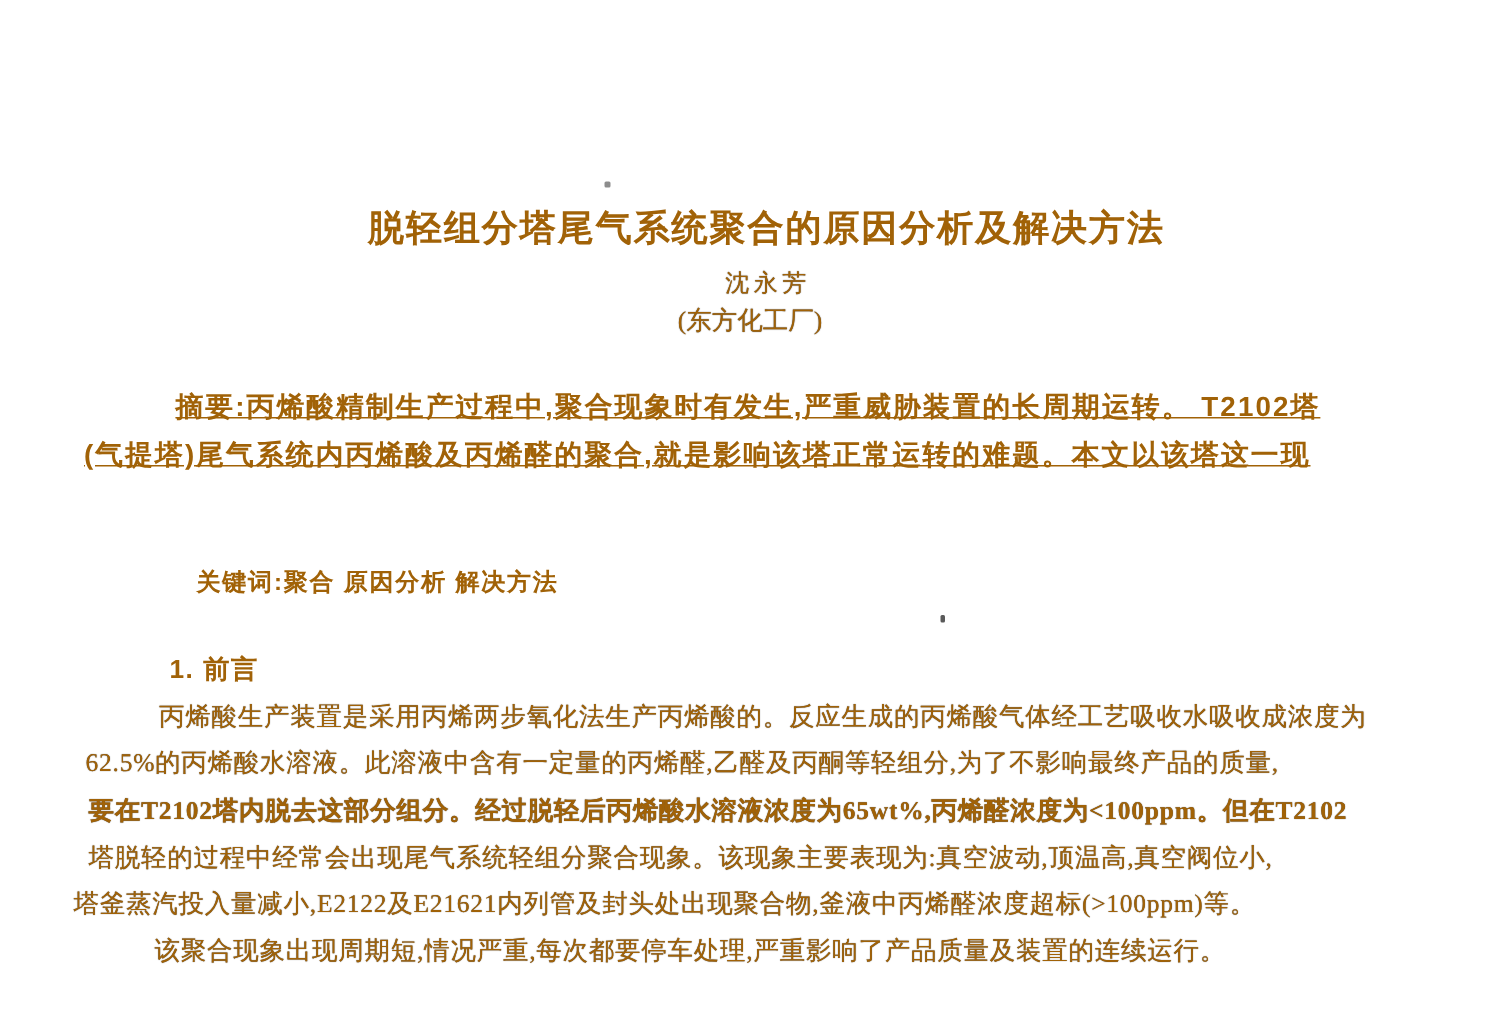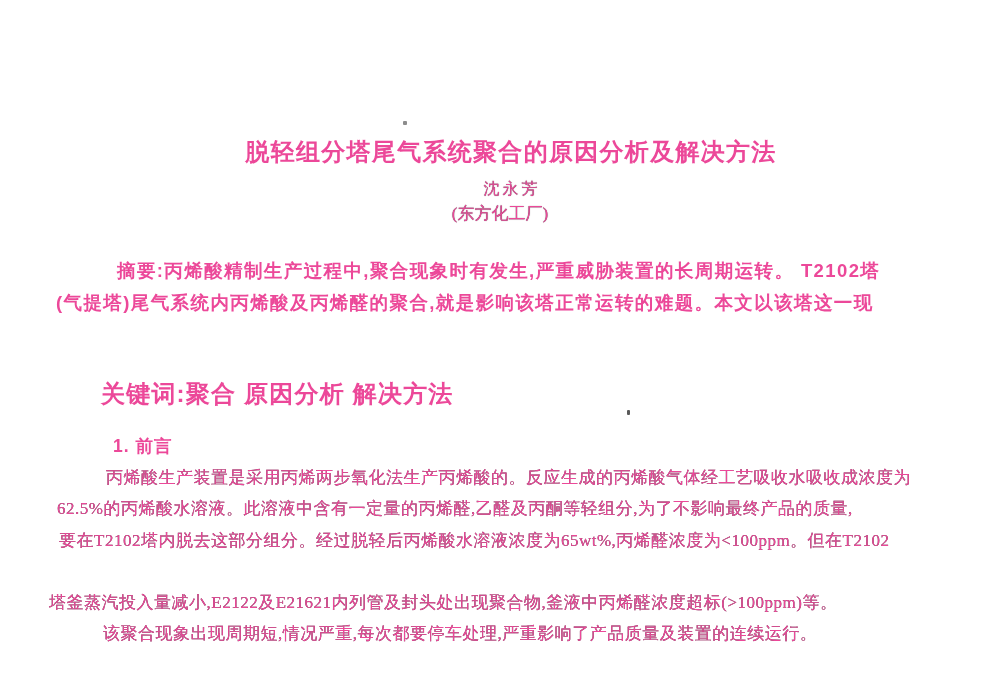--- a/index.html
+++ b/index.html
@@ -3,21 +3,21 @@
 <meta charset="utf-8">
 <style>
   html, body { margin: 0; padding: 0; background: #ffffff; }
   .page {
     position: relative;
     width: 1000px;
     height: 654px;
     background: #ffffff;
     overflow: hidden;
     font-family: "Liberation Serif", serif;
-    color: #ec4899;
+    color: #a16207;
   }
   .ln { position: absolute; white-space: pre; }
   .hei { font-family: "Liberation Sans", sans-serif; font-weight: bold; }
   .bodyln {
     font-size: 17px;
     letter-spacing: 0.5px;
     text-shadow: 0 0 0.6px rgba(25,25,25,0.85);
   }
   .t-title {
     top: 136px; left: 50%;
@@ -30,29 +30,29 @@
     font-size: 16px; letter-spacing: 3px;
     text-shadow: 0 0 0.7px rgba(25,25,25,0.9);
     margin-left: 12px;
   }
   .t-affil {
     top: 202px; left: 50%;
     transform: translateX(-50%);
     font-size: 17px;
     text-shadow: 0 0 0.7px rgba(25,25,25,0.9);
   }
-  .t-abs { font-size: 18.5px; letter-spacing: 1.4px; }
+  .t-abs { font-size: 18.5px; letter-spacing: 1.4px; text-decoration: underline; }
   .t-abs1 { top: 258px; left: 117px; }
   .t-abs2 { top: 290px; left: 56px; }
   .t-abs3 { top: 322px; left: 56px; }
-  .t-kw   { top: 378px; left: 101px; font-size: 24px; letter-spacing: 1.2px; text-align: center; }
+  .t-kw   { top: 378px; left: 131px; font-size: 16px; letter-spacing: 1.2px; text-align: center; }
   .t-h1   { top: 434px; left: 113px; font-size: 17.5px; letter-spacing: 1px; }
   .t-p1   { top: 466px; left: 106px; text-align: right; }
   .t-p2   { top: 497px; left: 57px; }
-  .t-p3   { top: 529px; left: 59px; }
+  .t-p3   { top: 529px; left: 59px; font-weight: bold; }
   .t-p4   { top: 560px; left: 59px; }
   .t-p5   { top: 591px; left: 49px; text-align: center; }
   .t-p6   { top: 622px; left: 59px; margin-left: 44px; }
   .t-h2   { top: 650px; left: 113px; font-size: 12px; letter-spacing: 1px; margin-top: 36px; }
   .t-clip { top: 676px; left: 147px; }
   .speck { position: absolute; }
   .speck-1 { left: 403px; top: 121px; width: 4px; height: 4px; background: #8d8d8d; border-radius: 1px; }
   .speck-2 { left: 627px; top: 410px; width: 3px; height: 5px; background: #5a5a5a; border-radius: 1px; }
 </style>
 </head>
@@ -67,20 +67,21 @@
 
   <div class="ln hei t-abs t-abs1">摘要:丙烯酸精制生产过程中,聚合现象时有发生,严重威胁装置的长周期运转。 T2102塔</div>
   <div class="ln hei t-abs t-abs2">(气提塔)尾气系统内丙烯酸及丙烯醛的聚合,就是影响该塔正常运转的难题。本文以该塔这一现</div>
 
   <div class="ln hei t-kw">关键词:聚合 原因分析 解决方法</div>
 
   <div class="ln hei t-h1">1. 前言</div>
   <div class="ln bodyln t-p1">丙烯酸生产装置是采用丙烯两步氧化法生产丙烯酸的。反应生成的丙烯酸气体经工艺吸收水吸收成浓度为</div>
   <div class="ln bodyln t-p2">62.5%的丙烯酸水溶液。此溶液中含有一定量的丙烯醛,乙醛及丙酮等轻组分,为了不影响最终产品的质量,</div>
   <div class="ln bodyln t-p3">要在T2102塔内脱去这部分组分。经过脱轻后丙烯酸水溶液浓度为65wt%,丙烯醛浓度为&lt;100ppm。但在T2102</div>
+  <div class="ln bodyln t-p4">塔脱轻的过程中经常会出现尾气系统轻组分聚合现象。该现象主要表现为:真空波动,顶温高,真空阀位小,</div>
   <div class="ln bodyln t-p5">塔釜蒸汽投入量减小,E2122及E21621内列管及封头处出现聚合物,釜液中丙烯醛浓度超标(&gt;100ppm)等。</div>
   <div class="ln bodyln t-p6">该聚合现象出现周期短,情况严重,每次都要停车处理,严重影响了产品质量及装置的连续运行。</div>
 
   <div class="ln hei t-h2">2. 出现聚合现象的原因分析</div>
   <div class="ln bodyln t-clip">丙烯酸及丙烯醛易发生自聚的机理</div>
 
   <div class="speck speck-1"></div>
   <div class="speck speck-2"></div>
 
 </div>

